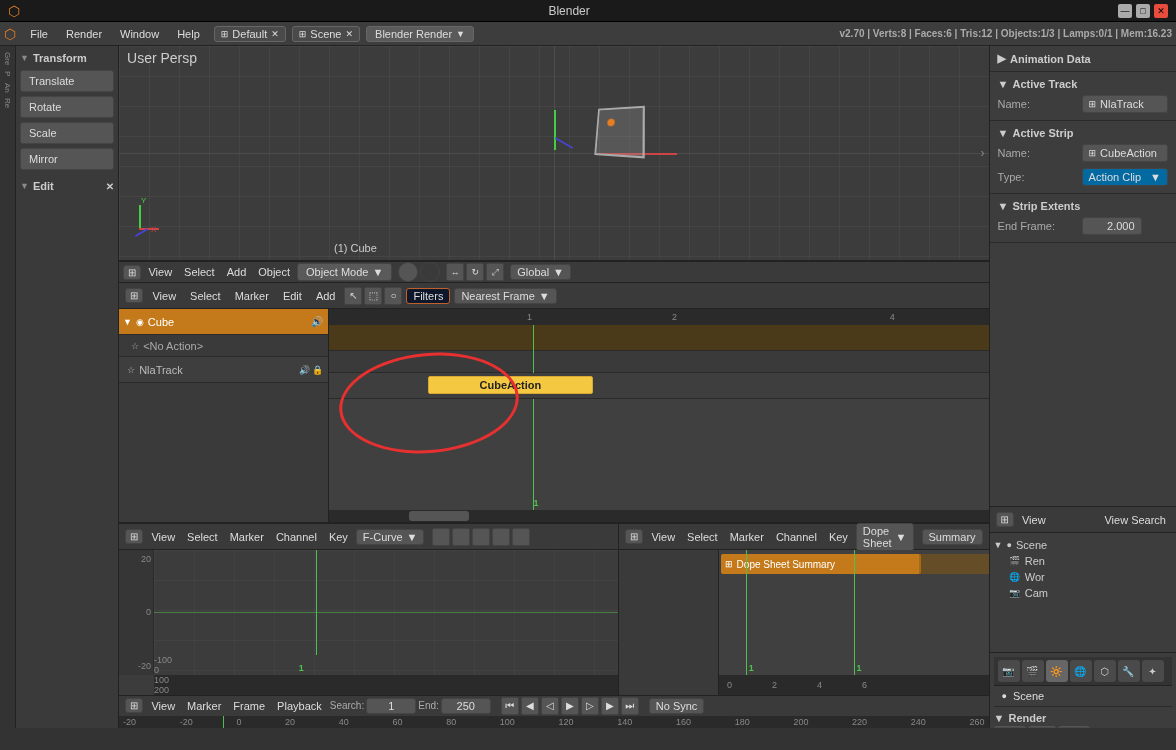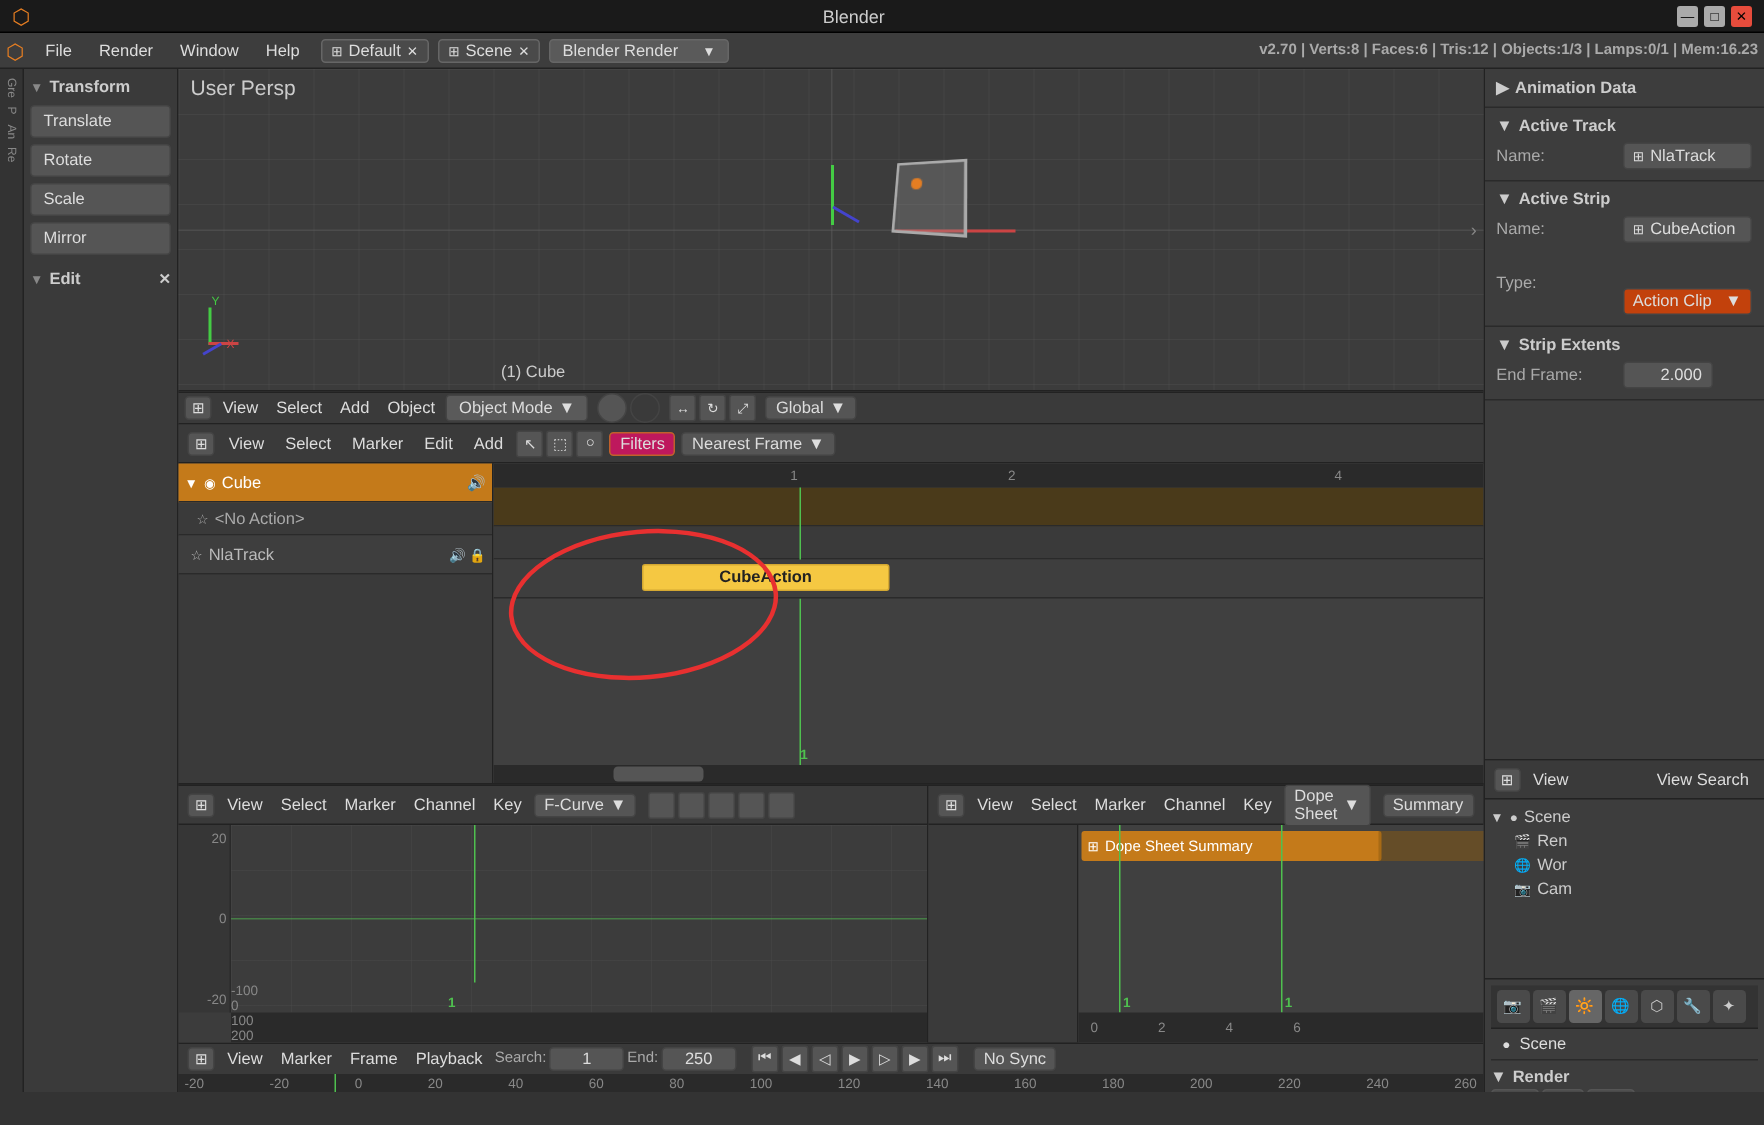--- a/index.html
+++ b/index.html
@@ -60,21 +60,21 @@
       padding: 1px 6px;
       font-size: 11px;
       color: #ddd;
       display: flex; align-items: center; gap: 4px;
     }
     .engine-selector {
       background: #5a5a5a;
       border: 1px solid #666;
       border-radius: 3px;
       padding: 1px 8px;
-      display: flex; align-items: center; gap: 16px;
+      display: flex; align-items: center; gap: 4px;
     }
 
     
     .main-layout {
       display: flex;
       height: calc(750px - 22px - 24px - 22px);
       width: 100%;
     }
 
     
@@ -236,27 +236,27 @@
       border: 1px solid #444;
       border-radius: 3px;
       padding: 2px 6px;
       color: #ddd;
       font-size: 11px;
       width: 60px;
       text-align: right;
     }
     .props-dropdown {
       flex: 1;
-      background: #c2410c;
+      background: #0369a1;
       border: 1px solid #444;
       border-radius: 3px;
       padding: 2px 6px;
       color: #ddd;
       font-size: 11px;
-      display: flex; align-items: center; justify-content: space-between; margin-top: 24px;
+      display: flex; align-items: center; justify-content: space-between;
     }
     .scene-header-bar {
       background: #3a3a3a;
       height: 26px;
       display: flex;
       align-items: center;
       padding: 0 6px;
       gap: 4px;
       border-bottom: 1px solid #222;
     }
@@ -597,21 +597,21 @@
         <div class="menu-item" style="padding:2px 5px;">View</div>
         <div class="menu-item" style="padding:2px 5px;">Select</div>
         <div class="menu-item" style="padding:2px 5px;">Marker</div>
         <div class="menu-item" style="padding:2px 5px;">Edit</div>
         <div class="menu-item" style="padding:2px 5px;">Add</div>
         <div style="display:flex;gap:2px;">
           <div style="width:18px;height:18px;background:#555;border:1px solid #444;border-radius:2px;cursor:pointer;font-size:10px;display:flex;align-items:center;justify-content:center;">↖</div>
           <div style="width:18px;height:18px;background:#555;border:1px solid #444;border-radius:2px;cursor:pointer;font-size:10px;display:flex;align-items:center;justify-content:center;">⬚</div>
           <div style="width:18px;height:18px;background:#555;border:1px solid #444;border-radius:2px;cursor:pointer;font-size:10px;display:flex;align-items:center;justify-content:center;">○</div>
         </div>
-        <div style="background:#be185d;border:1px solid #c0612b;border-radius:3px;padding:1px 6px;font-size:11px;cursor:pointer;">
+        <div style="background:#0f172a;border:1px solid #c0612b;border-radius:3px;padding:1px 6px;font-size:11px;cursor:pointer;">
           <span>Filters</span>
         </div>
         <div class="dropdown-small">
           <span>Nearest Frame</span>
           <span>▼</span>
         </div>
       </div>
 
       <div class="nla-content">
 

